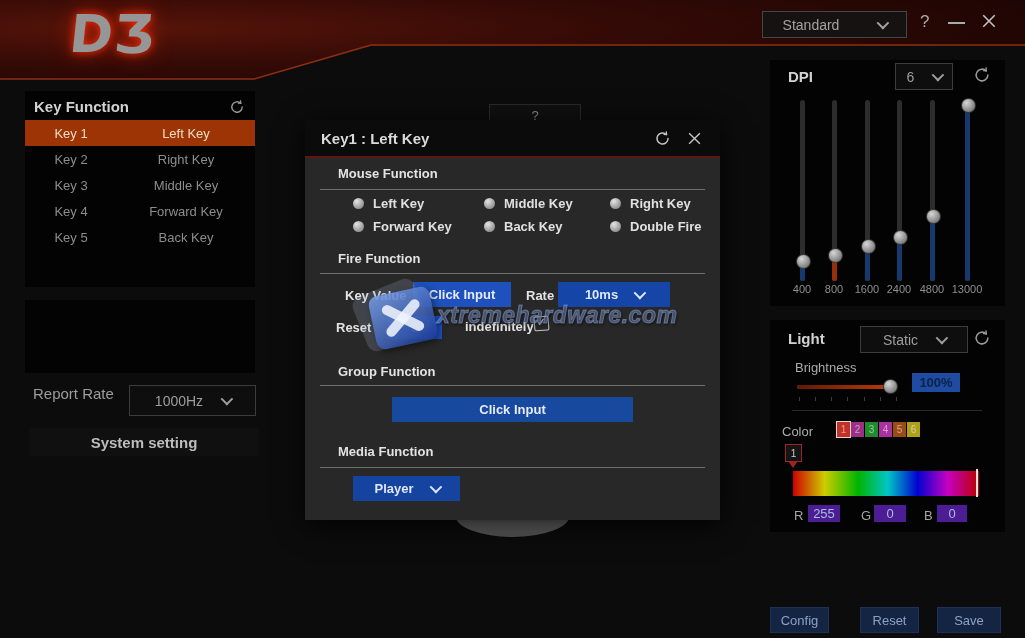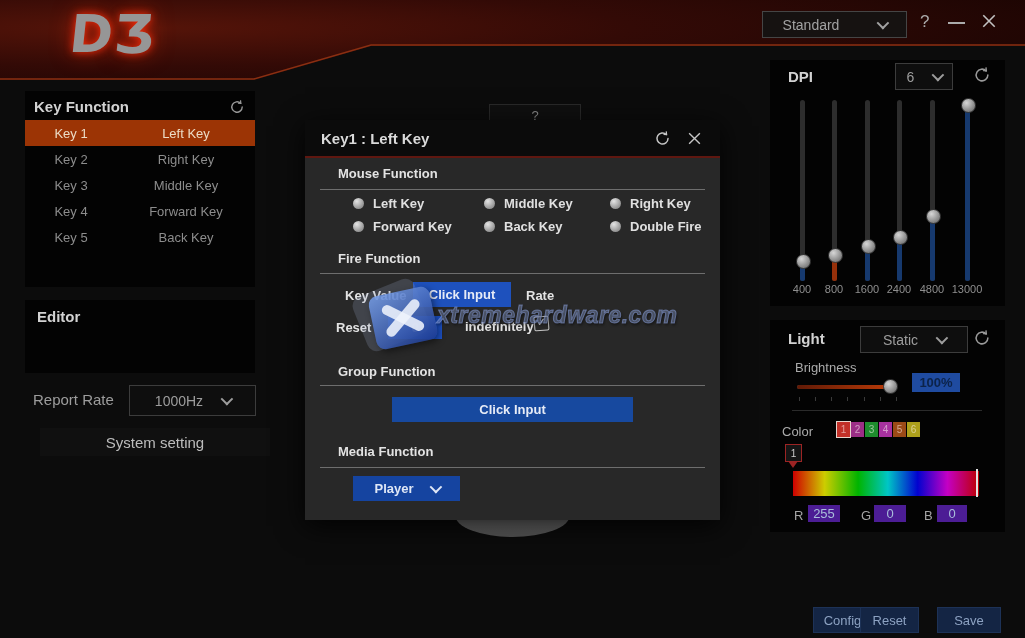--- a/index.html
+++ b/index.html
@@ -37,22 +37,22 @@
   .kf-head{display:flex;justify-content:space-between;align-items:center;padding:7px 10px 5px 9px;}
   .kf-row{display:flex;height:26px;align-items:center;font-size:13px;color:#8d8d8d;cursor:default;}
   .kf-row .k{width:40%;text-align:center;}
   .kf-row .v{width:60%;text-align:center;}
   .kf-row.selected{background:#9c3405;color:#ecdcc6;}
   #editor-panel{left:25px;top:300px;width:230px;height:73px;}
   .ed-item{margin-top:14px;text-align:center;font-size:14px;color:#9c9c9c;}
   #rr-row{left:25px;top:385px;width:230px;height:30px;z-index:2;}
   .dd-dark{border:1px solid #3c3c3c;background:#0e0e0e;display:flex;align-items:center;
     justify-content:center;gap:18px;font-size:14px;color:#9d9d9d;}
-  #sys-btn{left:40px;top:428px;width:230px;height:28px;background:#101010;z-index:2;
-    display:flex;align-items:center;justify-content:center;font-size:15px;font-weight:normal;color:#bcbcbc;}
+  #sys-btn{left:29px;top:428px;width:230px;height:28px;background:#101010;z-index:2;
+    display:flex;align-items:center;justify-content:center;font-size:15px;font-weight:bold;color:#bcbcbc;}
 
   
   #dialog{left:305px;top:120px;width:415px;height:400px;background:#282828;z-index:5;
     box-shadow:0 6px 26px rgba(0,0,0,.85);font-weight:bold;}
   .dlg-titlebar{height:36px;background:#0b0b0b;display:flex;align-items:center;}
   .dlg-title{margin-left:16px;font-size:15px;color:#dadada;}
   .dlg-redline{height:2px;background:#5f1710;}
   .dlg-label{position:absolute;font-size:13px;color:#e3e3e3;}
   .dlg-div{position:absolute;left:15px;width:385px;height:1px;background:#6e6e6e;}
   .radio-item{position:absolute;display:flex;align-items:center;gap:9px;font-size:13px;color:#e0e0e0;}
@@ -182,25 +182,24 @@
     <span class="k">Key 4</span>
     <span class="v">Forward Key</span>
   </div>
   <div class="kf-row">
     <span class="k">Key 5</span>
     <span class="v">Back Key</span>
   </div>
 </div>
 
 <div id="editor-panel" class="panel">
-  <div class="sec-title" style="padding:8px 0 0 12px">Editor</div>
 </div>
 
 <div id="rr-row" class="abs">
-  <span style="font-size:15px;color:#9d9d9d;position:absolute;top:6px;left:8px">Report Rate</span>
+  <span style="font-size:15px;color:#9d9d9d;position:absolute;top:0;left:8px">Report Rate</span>
   <div class="dd-dark" style="position:absolute;left:104px;top:0;width:125px;height:29px">
     <span>1000Hz</span>
     <span class="chev"></span>
   </div>
 </div>
 
 <div id="sys-btn" class="abs">System setting</div>
 
 <div id="hidden-hint" class="abs">?</div>
 <div id="mouse-wheel" class="abs"></div>
@@ -245,20 +244,24 @@
     <span class="radio"></span>
     <span>Double Fire</span>
   </div>
 
   <span class="dlg-label" style="left:33px;top:131px">Fire Function</span>
   <div class="dlg-div" style="top:153px"></div>
 
   <span class="dlg-label" style="left:40px;top:168px">Key Value</span>
   <div class="btn-blue" style="left:108px;top:162px;width:98px;height:25px;background:#1e51bd">Click Input</div>
   <span class="dlg-label" style="left:221px;top:168px">Rate</span>
+  <div class="dd-blue" style="left:253px;top:162px;width:112px;height:25px;background:#1645a8">
+    <span>10ms</span>
+    <span class="chev"></span>
+  </div>
 
   <span class="dlg-label" style="left:31px;top:200px">Reset</span>
   <div class="btn-blue" style="left:83px;top:196px;width:54px;height:23px;background:#1d52c8">0</div>
   <span class="dlg-label" style="left:160px;top:199px">indefinitely</span>
   <div class="cbx checked" style="left:229px;top:196px">
     <span class="mark">✓</span>
   </div>
 
   <span class="dlg-label" style="left:33px;top:244px">Group Function</span>
   <div class="dlg-div" style="top:265px"></div>
@@ -362,21 +365,21 @@
   <div class="hue-cursor"></div>
 
   <span class="rgb-lab" style="left:24px;top:188px">R</span>
   <div class="rgb-badge" style="left:38px;top:185px;width:32px">255</div>
   <span class="rgb-lab" style="left:91px;top:188px">G</span>
   <div class="rgb-badge" style="left:104px;top:185px;width:32px">0</div>
   <span class="rgb-lab" style="left:154px;top:188px">B</span>
   <div class="rgb-badge" style="left:167px;top:185px;width:30px">0</div>
 </div>
 
-<div class="fbtn" style="left:813px;width:57px">Config</div>
+<div class="fbtn" style="left:770px;width:57px">Config</div>
 <div class="fbtn" style="left:860px;width:57px">Reset</div>
 <div class="fbtn" style="left:937px;width:62px">Save</div>
 
 <div id="wm-tile-ghost" class="abs wm"></div>
 <div id="wm-tile" class="abs wm">
     <i class="b1"></i>
     <i class="b2"></i>
   </div>
 <div id="wm-text" class="abs wm">xtremehardware.com</div>
 

